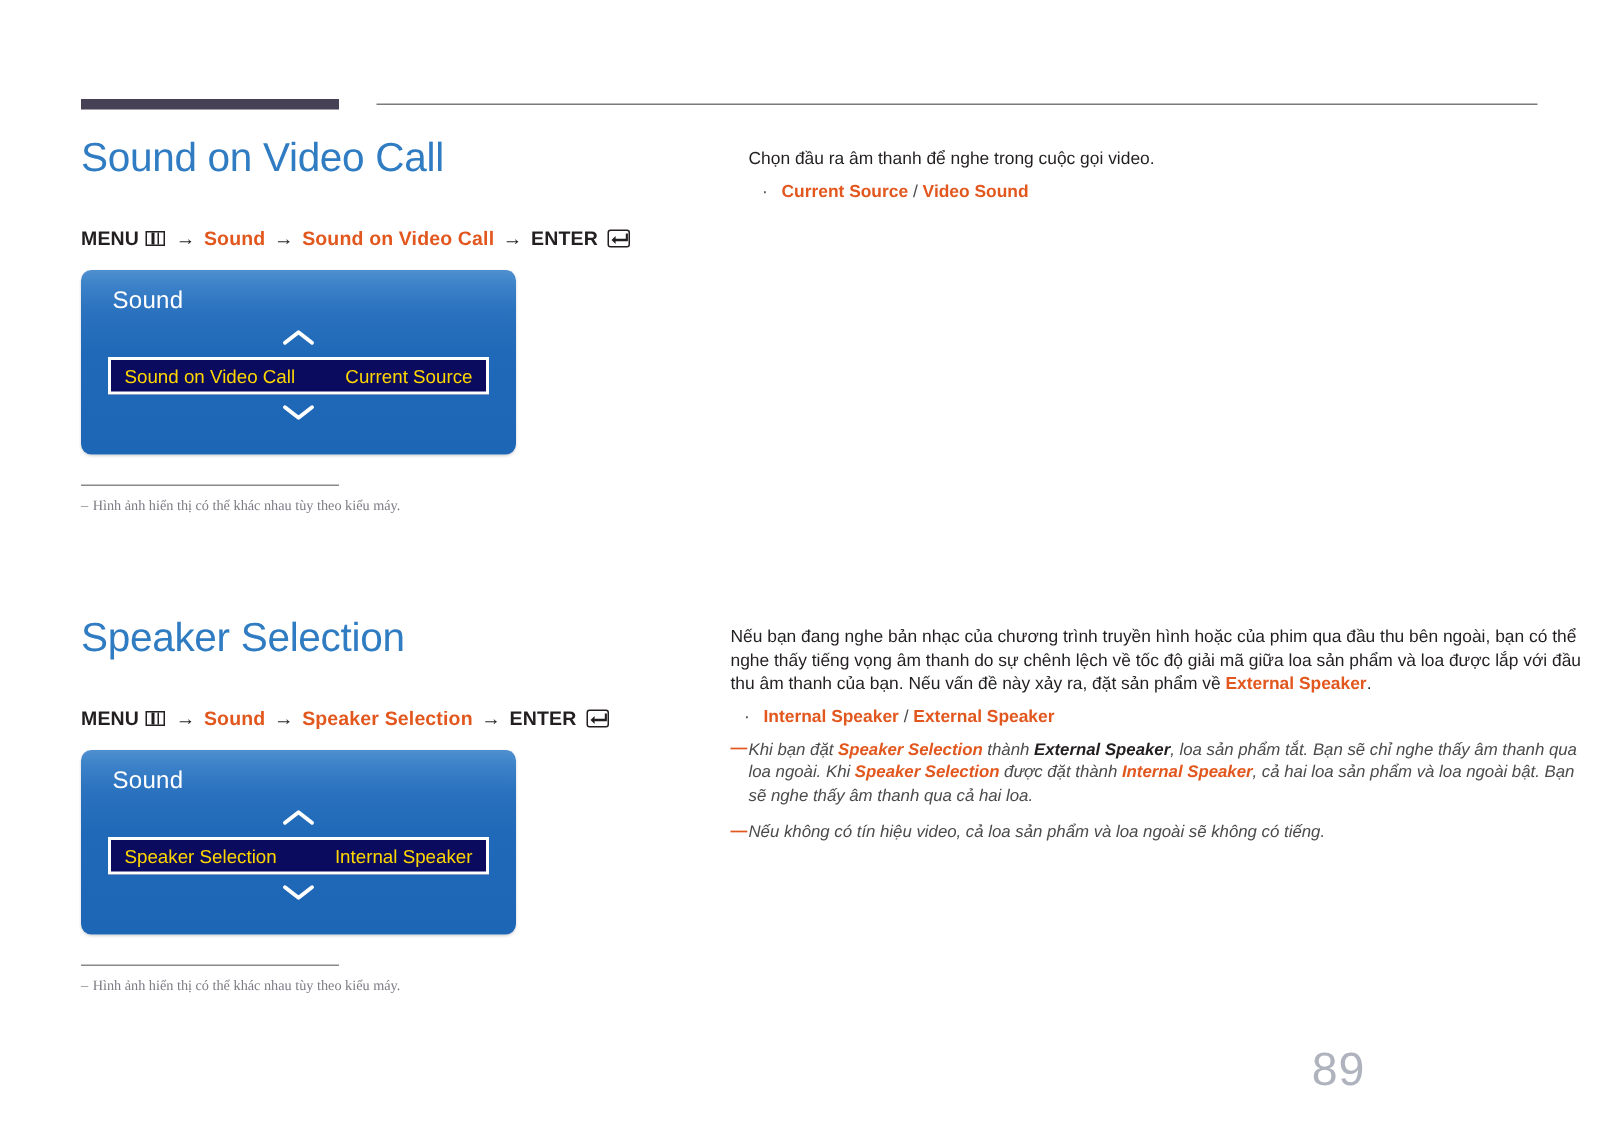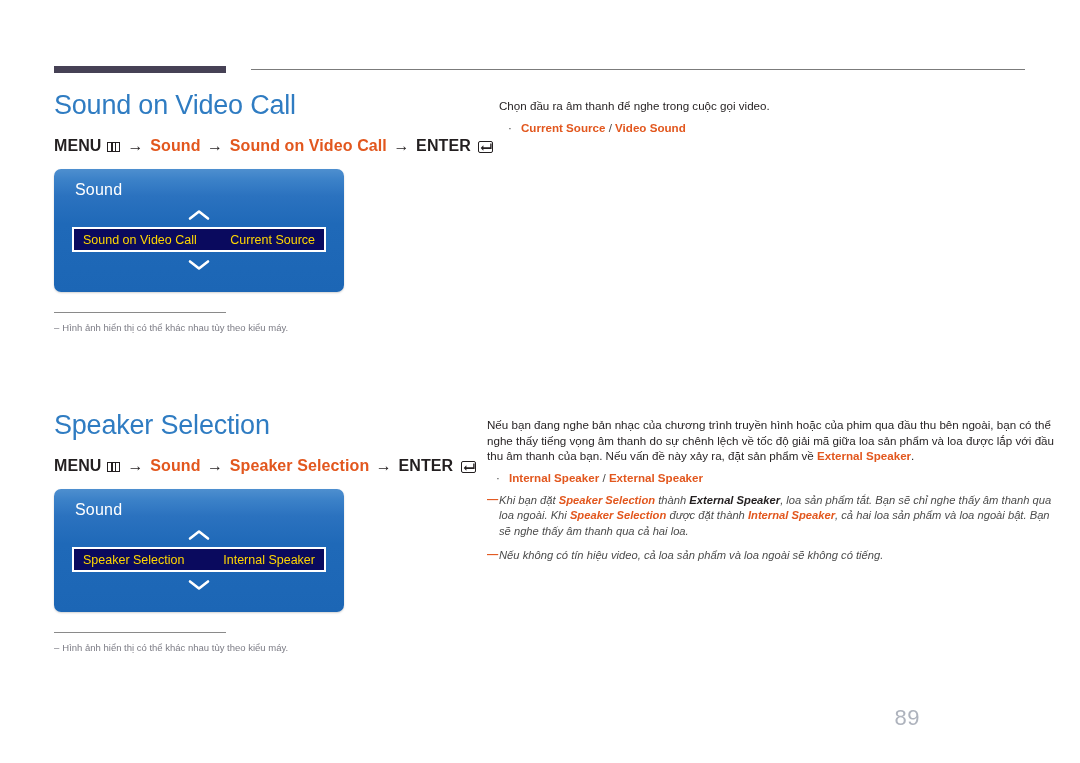--- a/index.html
+++ b/index.html
@@ -61,22 +61,22 @@
   h1.heading {
     font-size: 27px;
     font-weight: normal;
     color: #2f7cc2;
     margin: 0;
     letter-spacing: -0.2px;
     line-height: 1.15;
   }
 
   .menupath {
-    margin-top: 16px;
-    font-size: 16px;
+    margin-top: 30px;
+    font-size: 13px;
     font-weight: bold;
     color: #231f20;
     white-space: nowrap;
     letter-spacing: 0.1px;
   }
   .menupath .orange { color: #e2571e; }
   .menupath .arrow { font-weight: normal; padding: 0 2px; }
 
   .icon-menu {
     display: inline-block;
@@ -159,20 +159,21 @@
   
   .footnote-wrap { margin-top: 20px; width: 290px; }
   .footnote-rule {
     width: 172px; height: 1px; background: #8a8a8a;
     margin-bottom: 9px;
   }
   .footnote {
     font-size: 9.5px;
     color: #7c7c85;
     white-space: nowrap;
+    font-family: Liberation Serif, serif;
   }
   .footnote .dash { padding-right: 3px; }
 
   
   .body-text {
     font-size: 11.6px;
     line-height: 15.5px;
     color: #231f20;
   }
   .body-text .hl { color: #e2571e; font-weight: bold; }
@@ -206,22 +207,22 @@
     font-weight: bold;
     line-height: 13px;
   }
   .note .ntxt { flex: 1 1 auto; font-style: italic; }
   .note .hl { color: #e2571e; font-weight: bold; }
   .note .bk { font-weight: bold; color: #231f20; }
 
   
   .pagenum {
     position: absolute;
-    right: 45px; bottom: 32px;
-    font-size: 22px;
+    right: 55px; bottom: 32px;
+    font-size: 31px;
     color: #aeb3bd;
     letter-spacing: 0.5px;
     margin-left: 32px;
   }
 </style>
 </head>
 <body>
 
 <div class="top-rules">
   <div class="rule-thick"></div>

